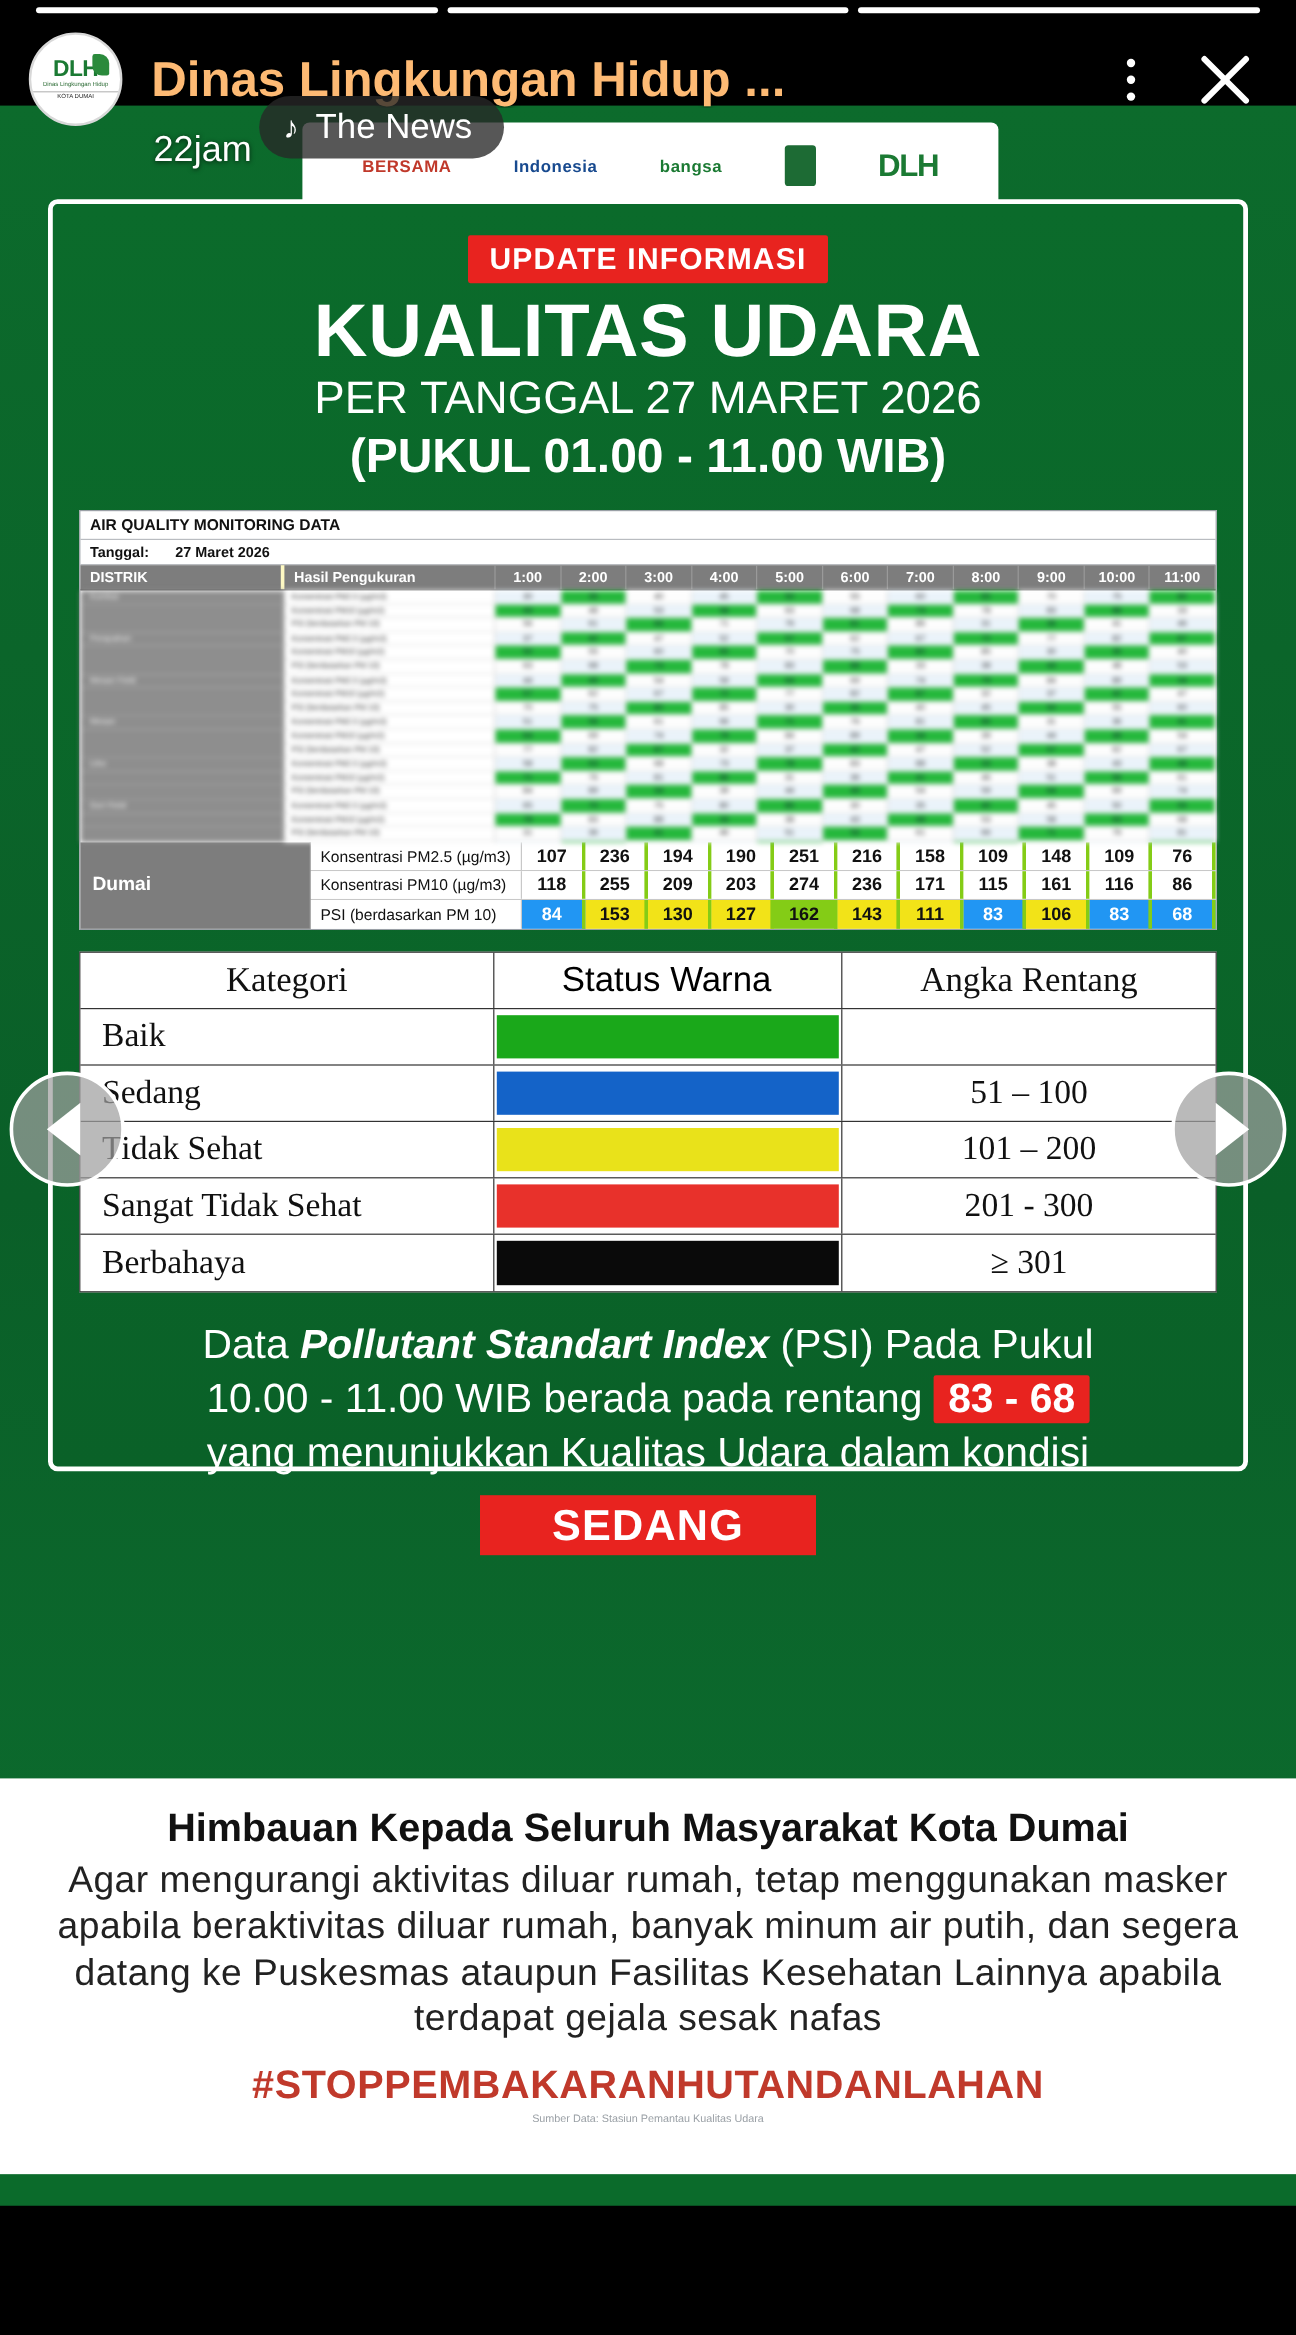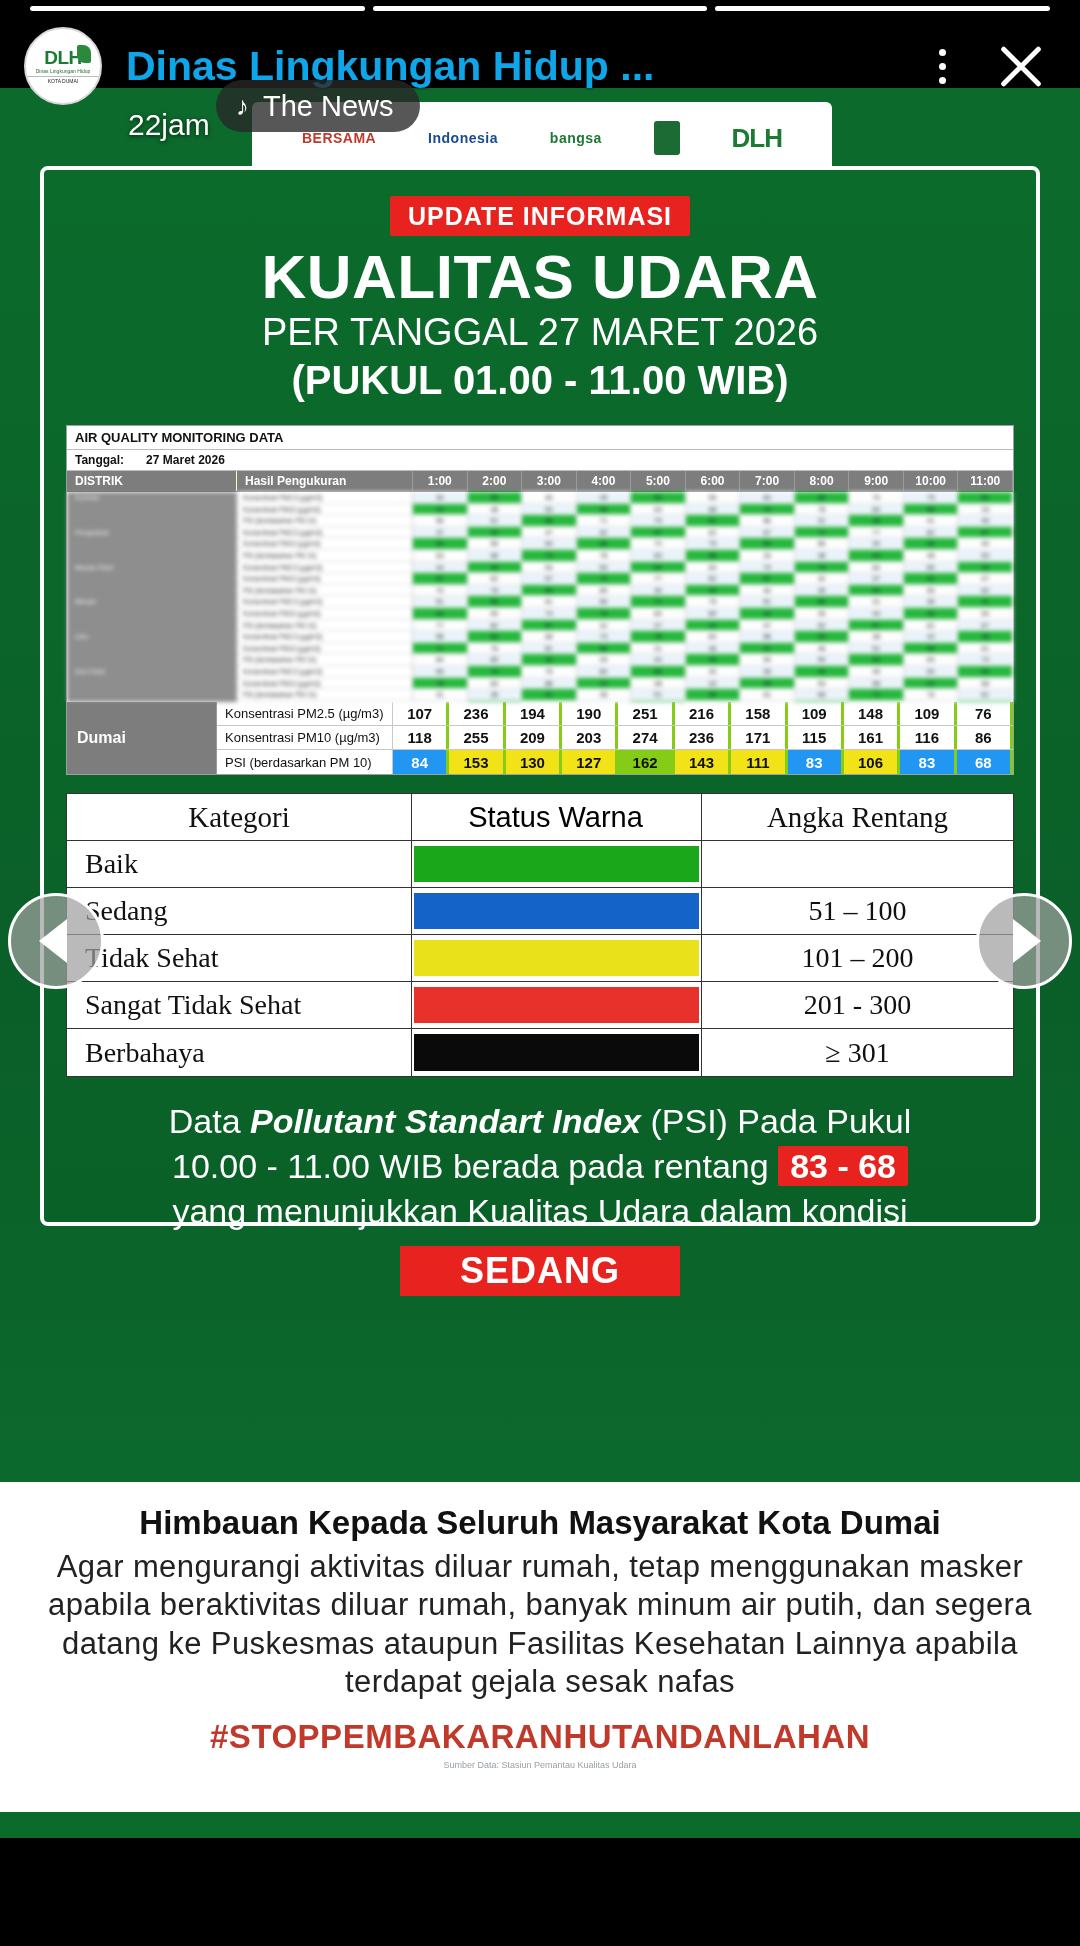--- a/index.html
+++ b/index.html
@@ -44,21 +44,21 @@
   }
   .avatar .av-ribbon {
     font-size: 5px; color: #222; margin-top: 2px; border-top: 1px solid #bbb;
     padding-top: 1px; width: 100%; text-align: center;
   }
   .avatar .av-leaf {
     position: absolute; right: 9px; top: 16px; width: 14px; height: 18px;
     background: #2a8a3c; border-radius: 2px 8px 2px 8px;
   }
   .acct-title {
-    color: #0ea5e9; font-size: 41px; font-weight: 700; margin-left: 24px;
+    color: #fdba74; font-size: 41px; font-weight: 700; margin-left: 24px;
     white-space: nowrap; overflow: hidden; text-overflow: ellipsis; max-width: 640px;
     text-shadow: 0 1px 4px rgba(0,0,0,.6);
   }
   .hdr-spacer { flex: 1; }
   .kebab {
     width: 52px; height: 60px; display: flex; flex-direction: column;
     align-items: center; justify-content: center; gap: 7px; cursor: pointer;
   }
   .kebab i { width: 7px; height: 7px; border-radius: 50%; background: #fff; display: block; }
   .close-btn {
@@ -144,21 +144,21 @@
     padding: 4px 8px; font-size: 13px; font-weight: 700; border-bottom: 1px solid #b9bcc0;
   }
   .sheet-date {
     padding: 3px 8px; font-size: 12px; font-weight: 700; border-bottom: 1px solid #b9bcc0;
     display: flex; gap: 22px;
   }
   .sheet-head {
     display: flex; background: #7d7d7d; color: #fff; font-weight: 700; font-size: 12px;
     border-bottom: 1px solid #6a6a6a;
   }
-  .col-distrik { width: 170px; padding: 3px 8px; border-right: 1px solid #fef9c3; }
+  .col-distrik { width: 170px; padding: 3px 8px; border-right: 3px solid #fef9c3; }
   .col-hasil { width: 176px; padding: 3px 8px; border-right: 1px solid #9a9a9a; }
   .hours { flex: 1; display: flex; }
   .hours > div {
     flex: 1; text-align: center; padding: 3px 0; border-right: 1px solid #9a9a9a;
   }
   .blur-block {
     position: relative; height: 210px; overflow: hidden;
     filter: blur(2.1px);
   }
   .brow { display: flex; height: 11.6px; font-size: 7px; }
@@ -175,21 +175,21 @@
   .brow .bcells span {
     flex: 1; text-align: center; line-height: 11.6px; font-size: 7px;
     border-right: 1px solid #d8d8d8; border-bottom: 1px solid #e5e5e5;
   }
   .c-def { background: #eaf3fa; color: #333; }
   .c-green { background: #25b83c; color: #123; }
   .c-white { background: #fdfdfd; color: #333; }
 
   .sum-row { display: flex; height: 24px; font-size: 15px; font-weight: 700; }
   .sum-label {
-    width: 150px; background: #7d7d7d; color: #fff; font-size: 16px;
+    width: 192px; background: #7d7d7d; color: #fff; font-size: 16px;
     display: flex; align-items: center; padding-left: 10px;
     border-right: 1px solid #9a9a9a;
   }
   .sum-lines { flex: 1; }
   .sum-line { display: flex; height: 24px; border-bottom: 1px solid #c8c8c8; }
   .sum-line .t {
     width: 176px; padding-left: 8px; background: #ffffff; color: #111;
     font-size: 13px; font-weight: 400; display: flex; align-items: center;
     border-right: 1px solid #c8c8c8;
   }

